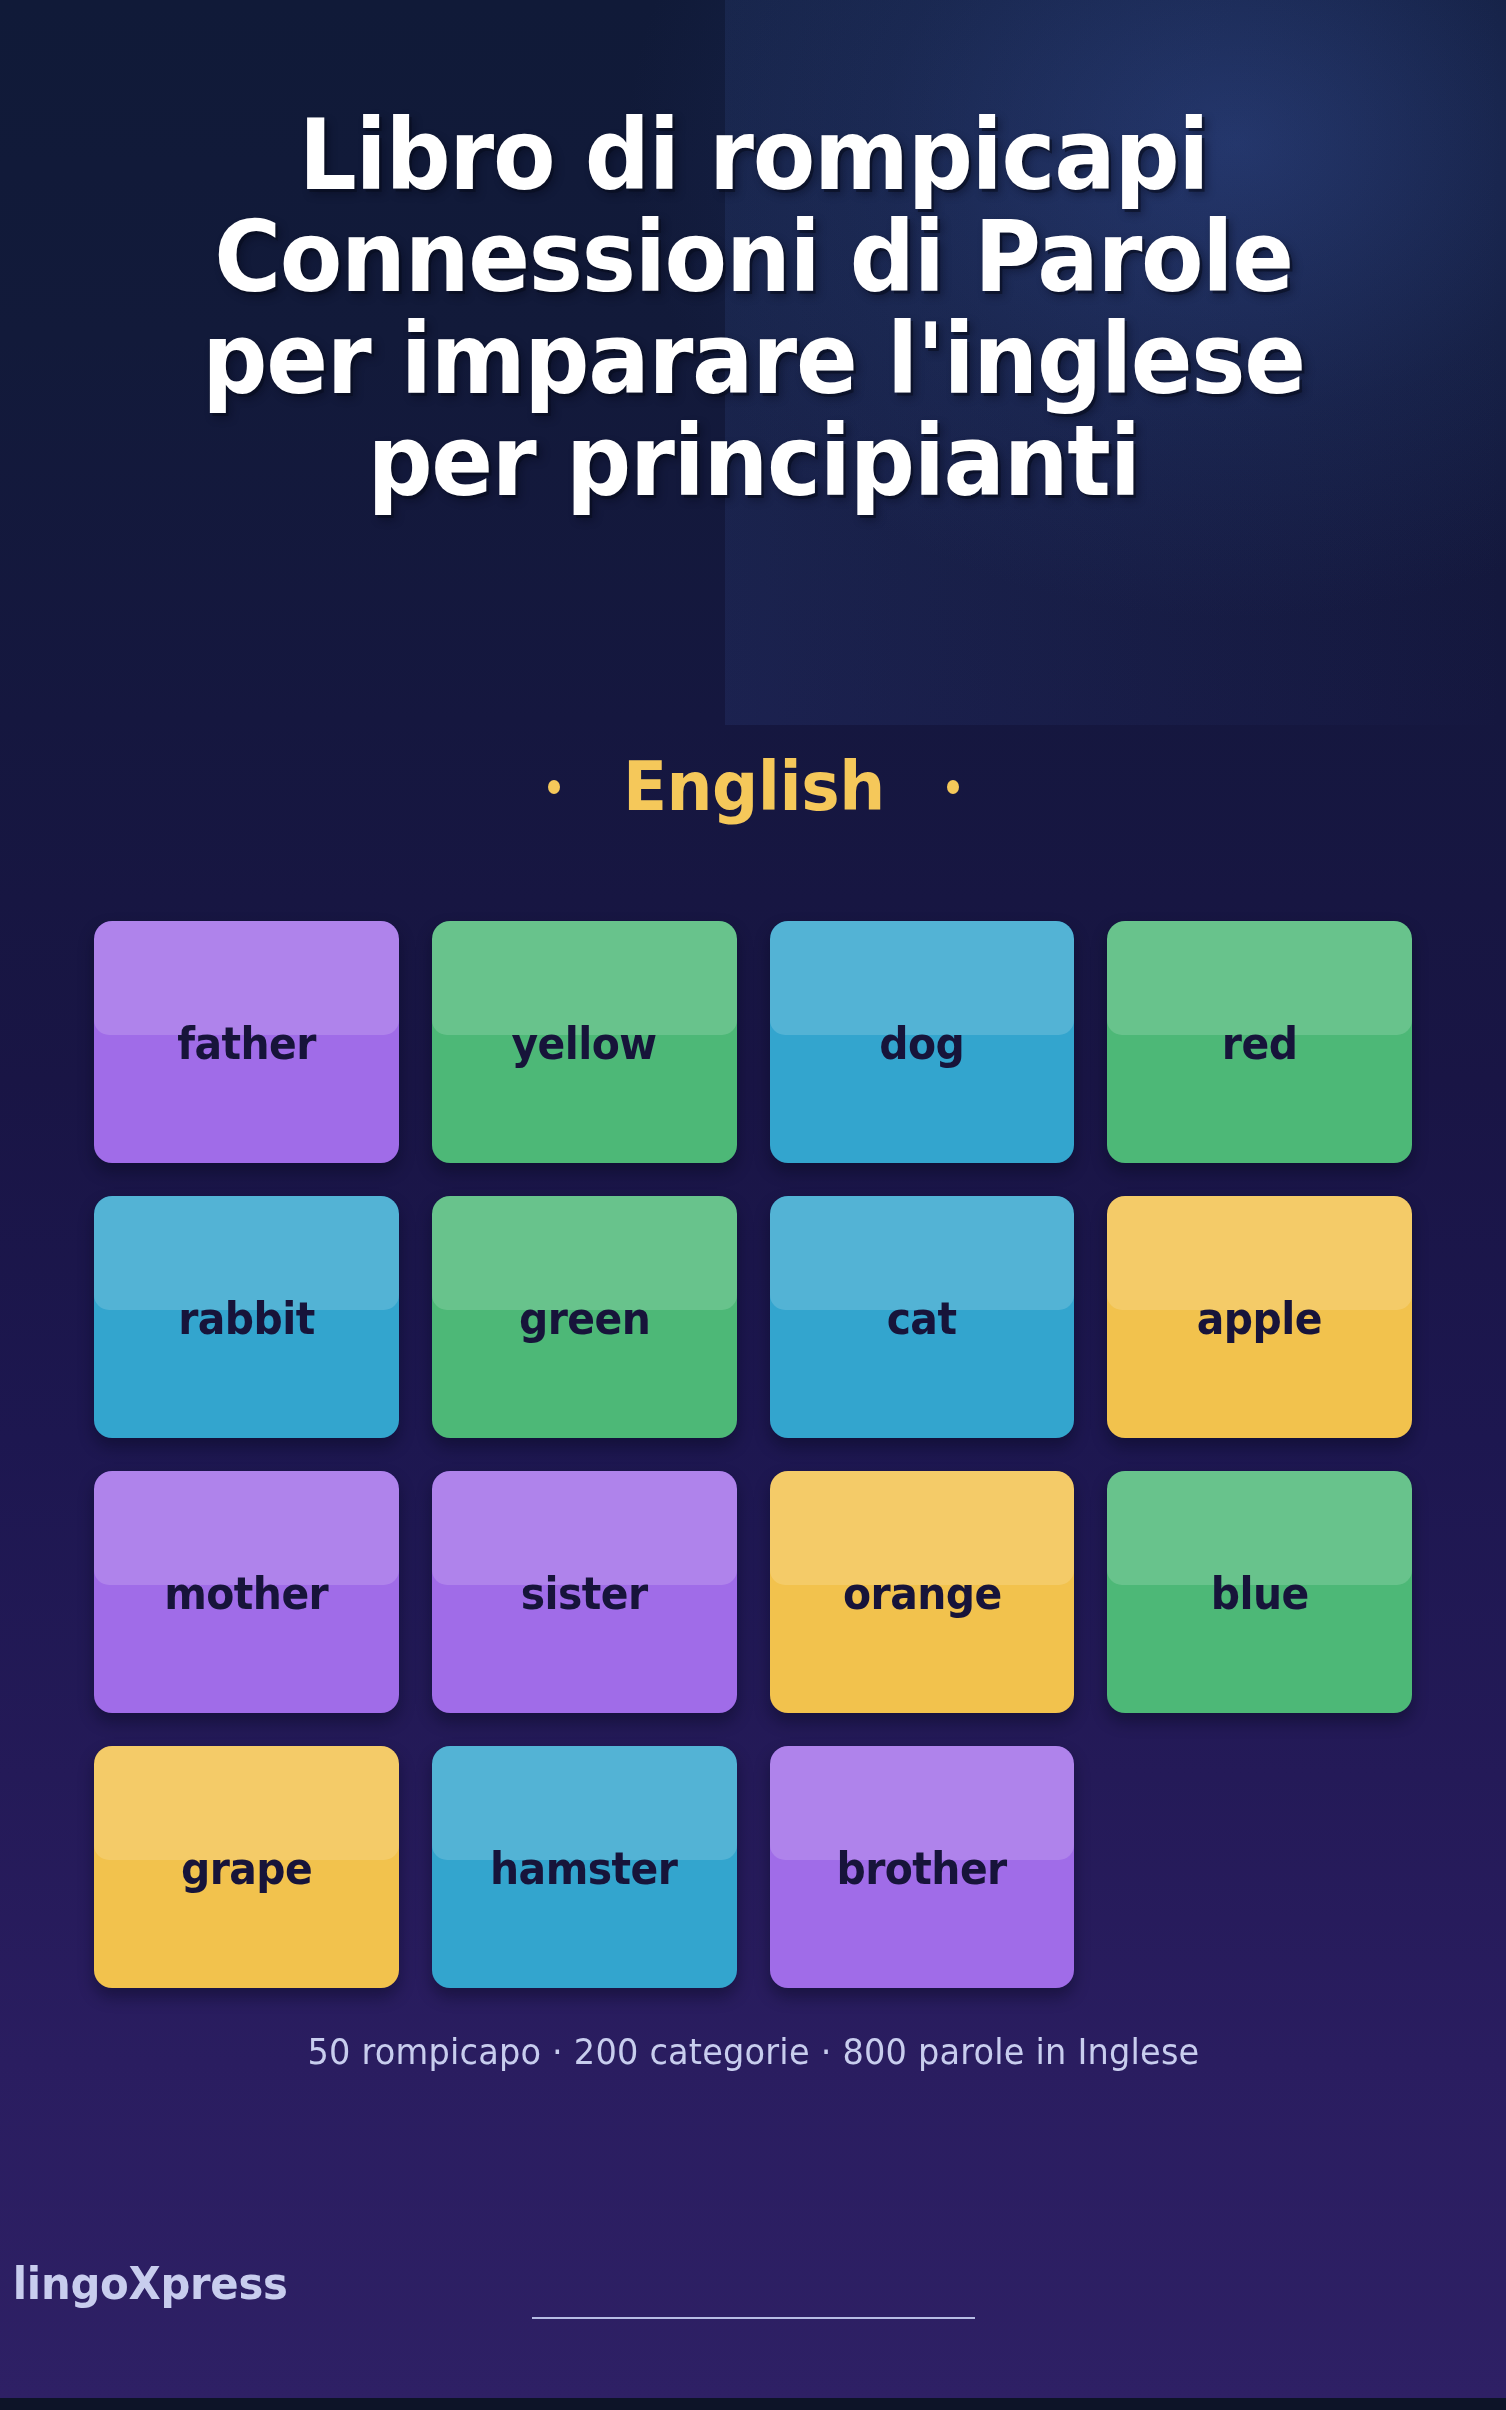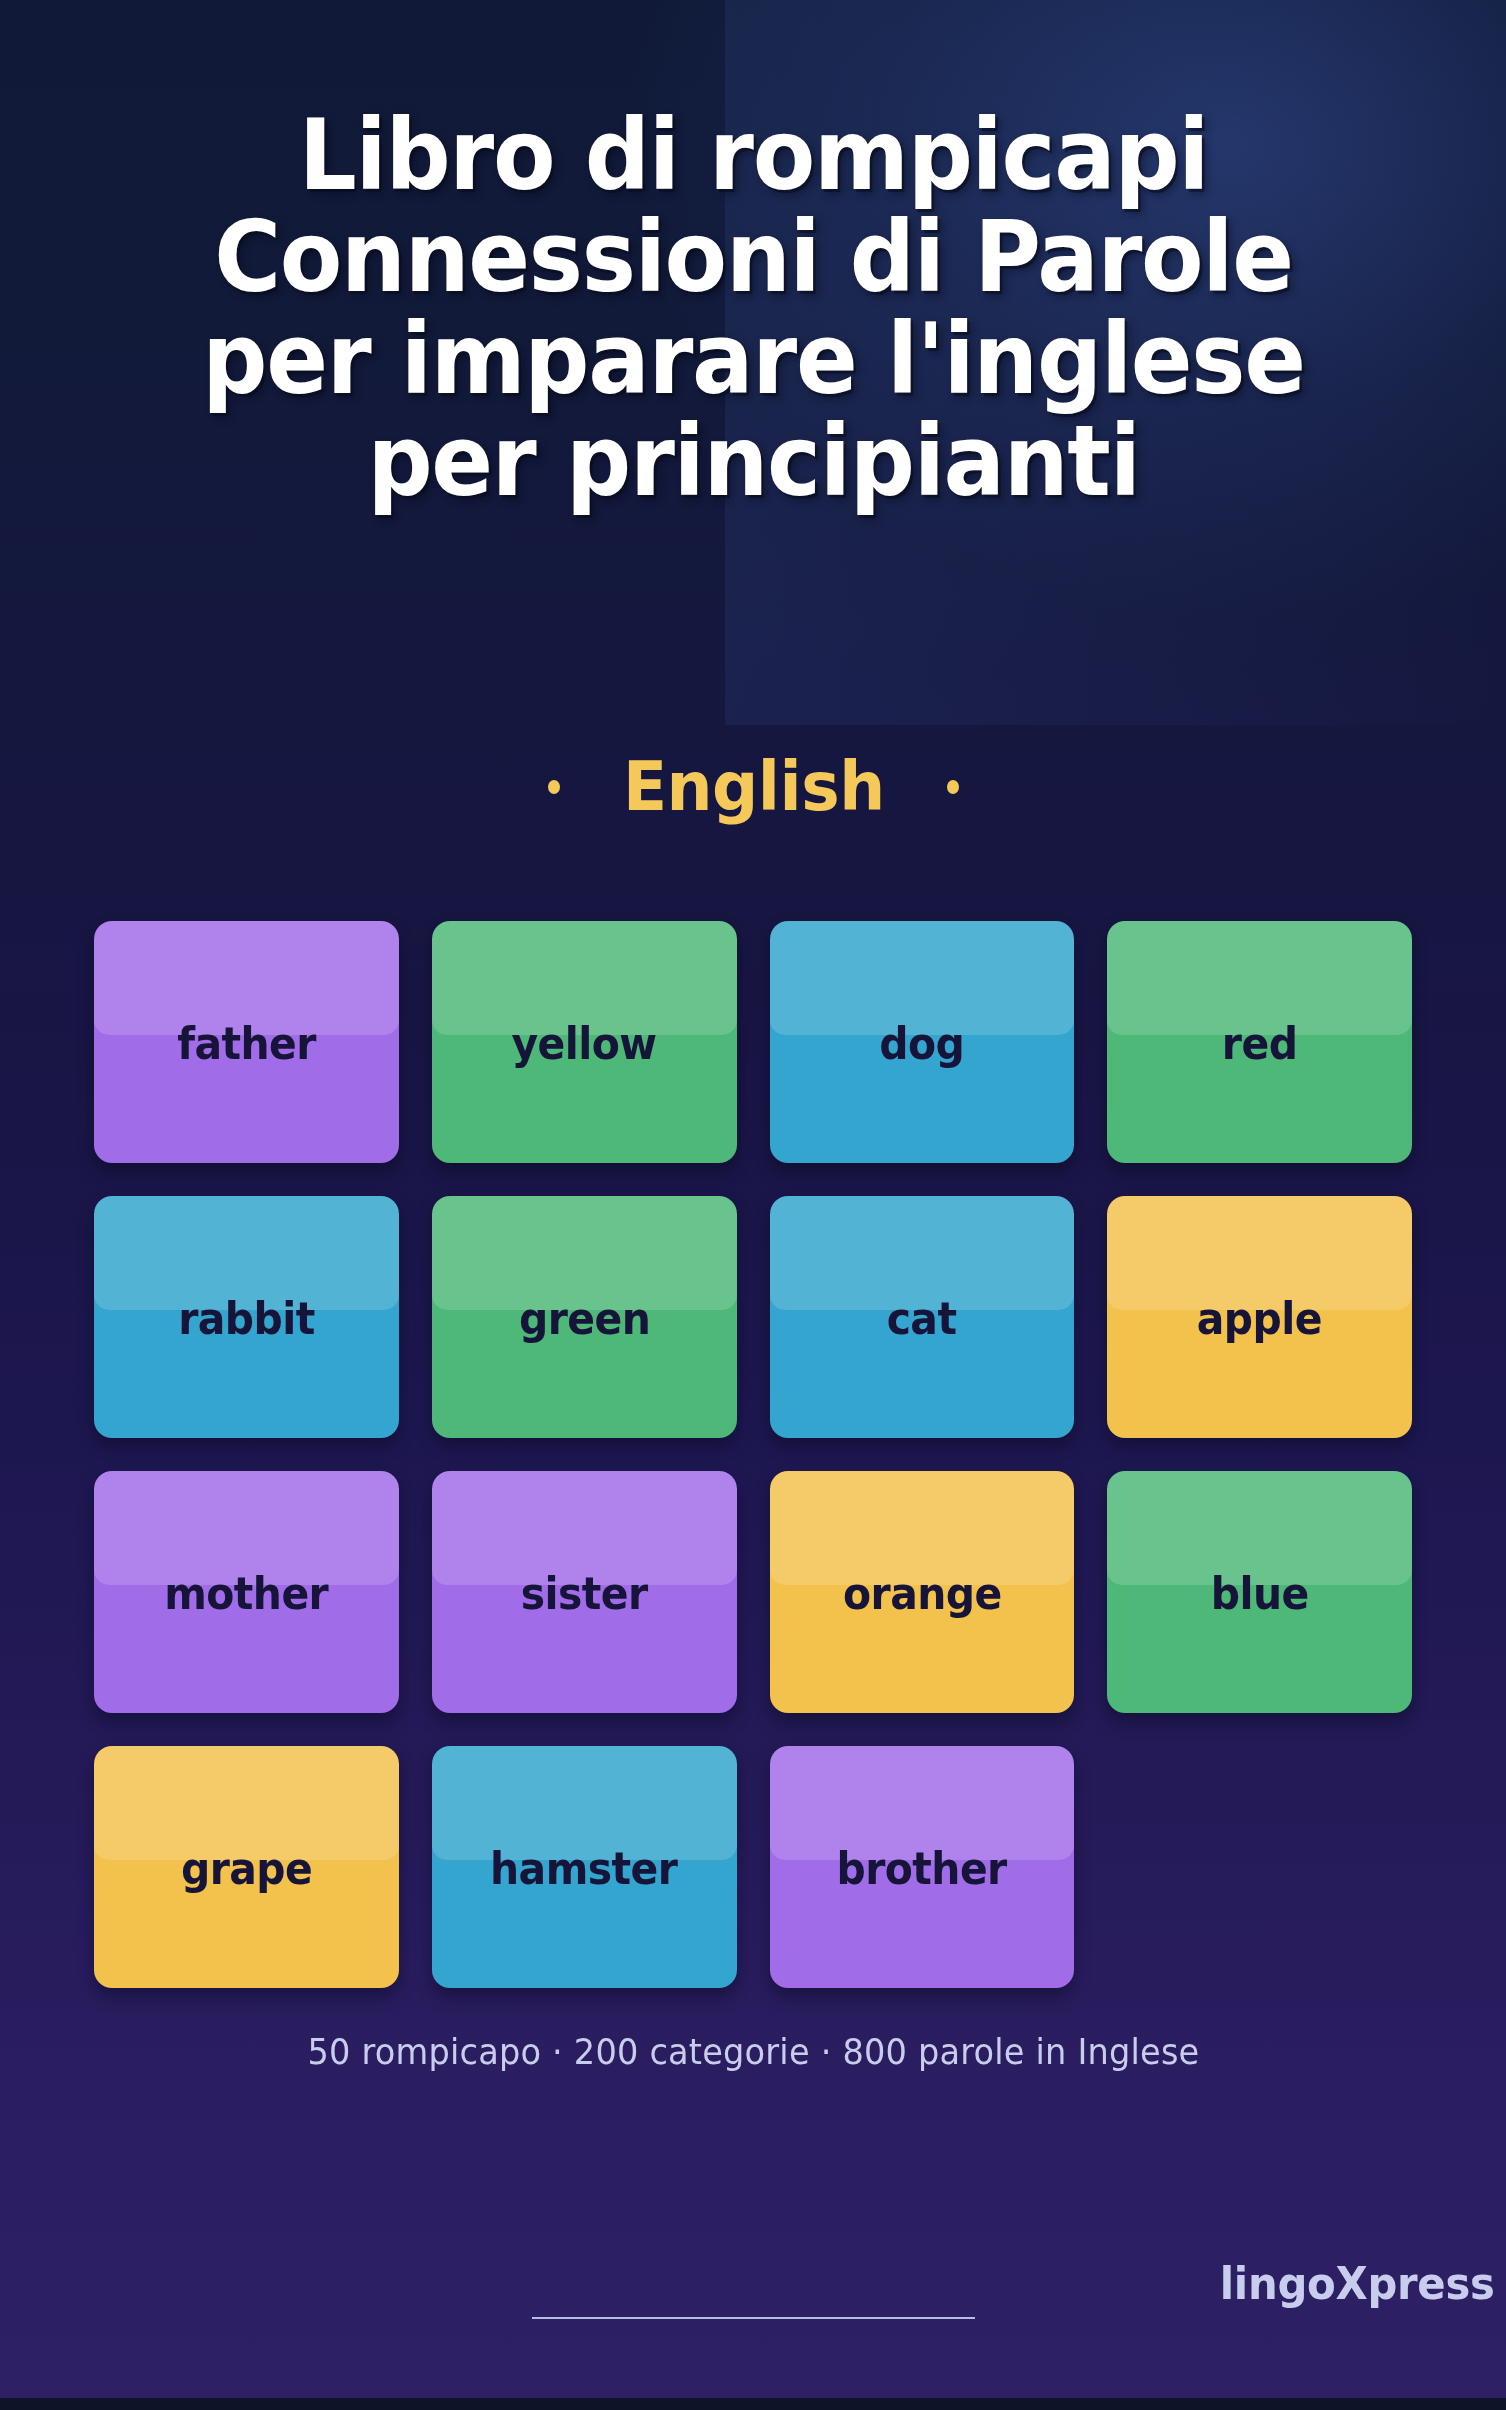--- a/index.html
+++ b/index.html
@@ -160,21 +160,21 @@
     font-weight: 400;
     font-size: 35px;
     letter-spacing: 0.2px;
     transform: scaleX(0.96);
   }
 
   .brand-block {
     position: absolute;
     top: 2258px;
     left: 0; right: 0;
-    text-align: right;
+    text-align: left;
   }
   .brand {
     display: inline-block;
     color: #c8cdee;
     font-family: "DejaVu Sans", sans-serif;
     font-weight: 700;
     font-size: 44px;
     letter-spacing: -0.3px;
     transform: scaleX(0.95);
     padding: 0 5.6px;

